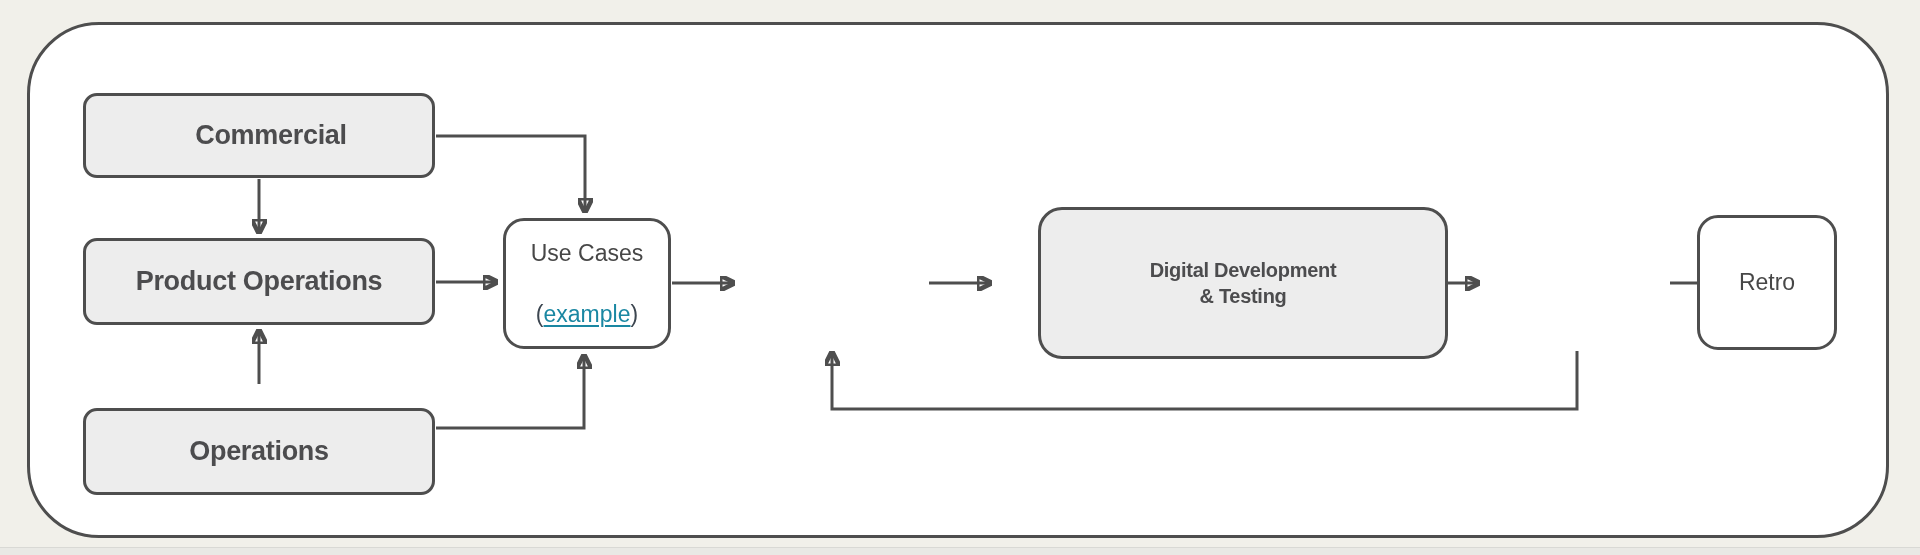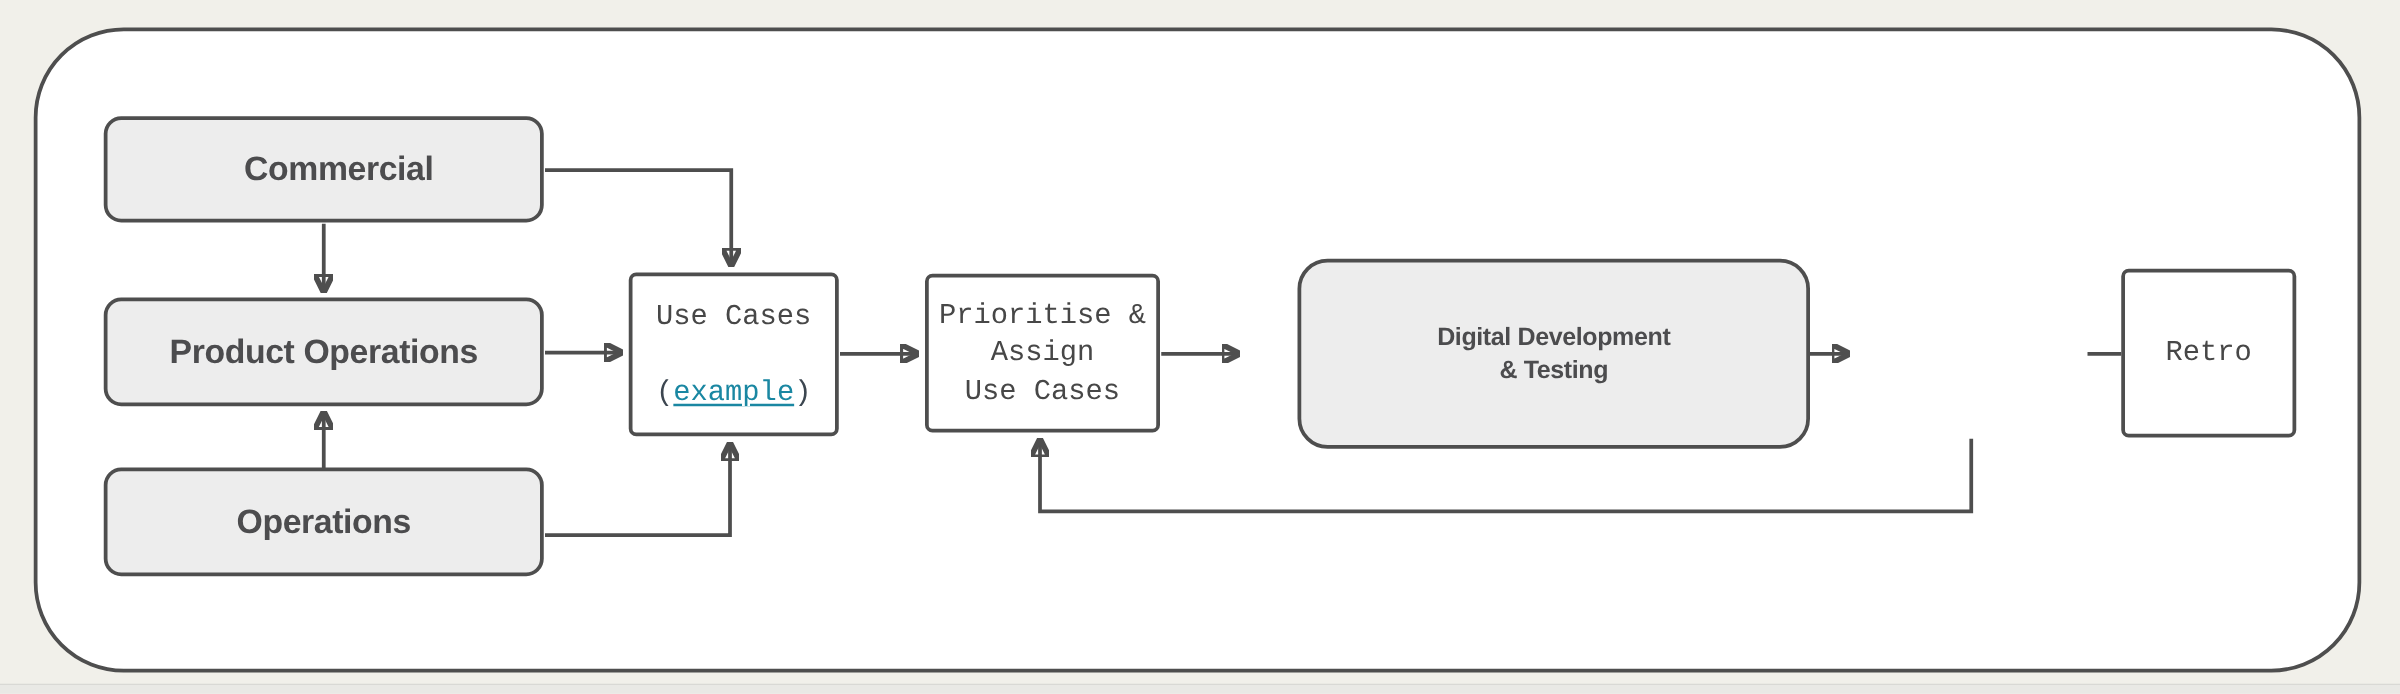--- a/index.html
+++ b/index.html
@@ -56,26 +56,25 @@
   .node--bold {
     font-weight: 700;
     font-size: 27px;
     color: #4c4c4e;
     letter-spacing: -0.3px;
     border-radius: 14px;
   }
   .node--regular {
     font-size: 23px;
     line-height: 1.32;
-    border-radius: 6px;
-    font-family: Liberation Mono, monospace;
+    border-radius: 21px;
   }
   #node-commercial          { left: 83px;   top: 93px;  width: 352px; height: 85px; padding-left: 24px;  }
   #node-product-development { left: 83px;   top: 238px; width: 352px; height: 87px;  }
-  #node-operations          { left: 83px;   top: 374px; width: 352px; height: 87px;  }
+  #node-operations          { left: 83px;   top: 408px; width: 352px; height: 87px;  }
   #node-use-cases           { left: 503px;  top: 218px; width: 168px; height: 131px; }
   #node-prioritise          { left: 740px;  top: 219px; width: 188px; height: 127px; }
   #node-digital-development { left: 997px;  top: 207px; width: 410px; height: 152px;
                               font-size: 20px; border-radius: 24px; line-height: 1.3; margin-left: 41px; }
   #node-deploy              { left: 1485px; top: 217px; width: 184px; height: 133px; }
   #node-retro               { left: 1697px; top: 215px; width: 140px; height: 135px; align-items: center; }
 
   .paren { color: #3c4650; }
   .example-link {
     color: #1a87a2;
@@ -124,25 +123,20 @@
 
   <div id="node-use-cases" class="node node--plain node--regular">
     <span>
       <span>Use Cases</span>
       <span>
         <span class="paren">(</span><a class="example-link">example</a><span class="paren">)</span>
       </span>
     </span>
   </div>
 
-  <div id="node-prioritise" class="node node--plain node--regular">
-    <span>Prioritise &amp;
-Assign
-Use Cases</span>
-  </div>
 
   <div id="node-digital-development" class="node node--shaded node--bold">
     <span>Digital Development
 &amp; Testing</span>
   </div>
 
 
   <div id="node-retro" class="node node--plain node--regular">
     <span>Retro</span>
   </div>

